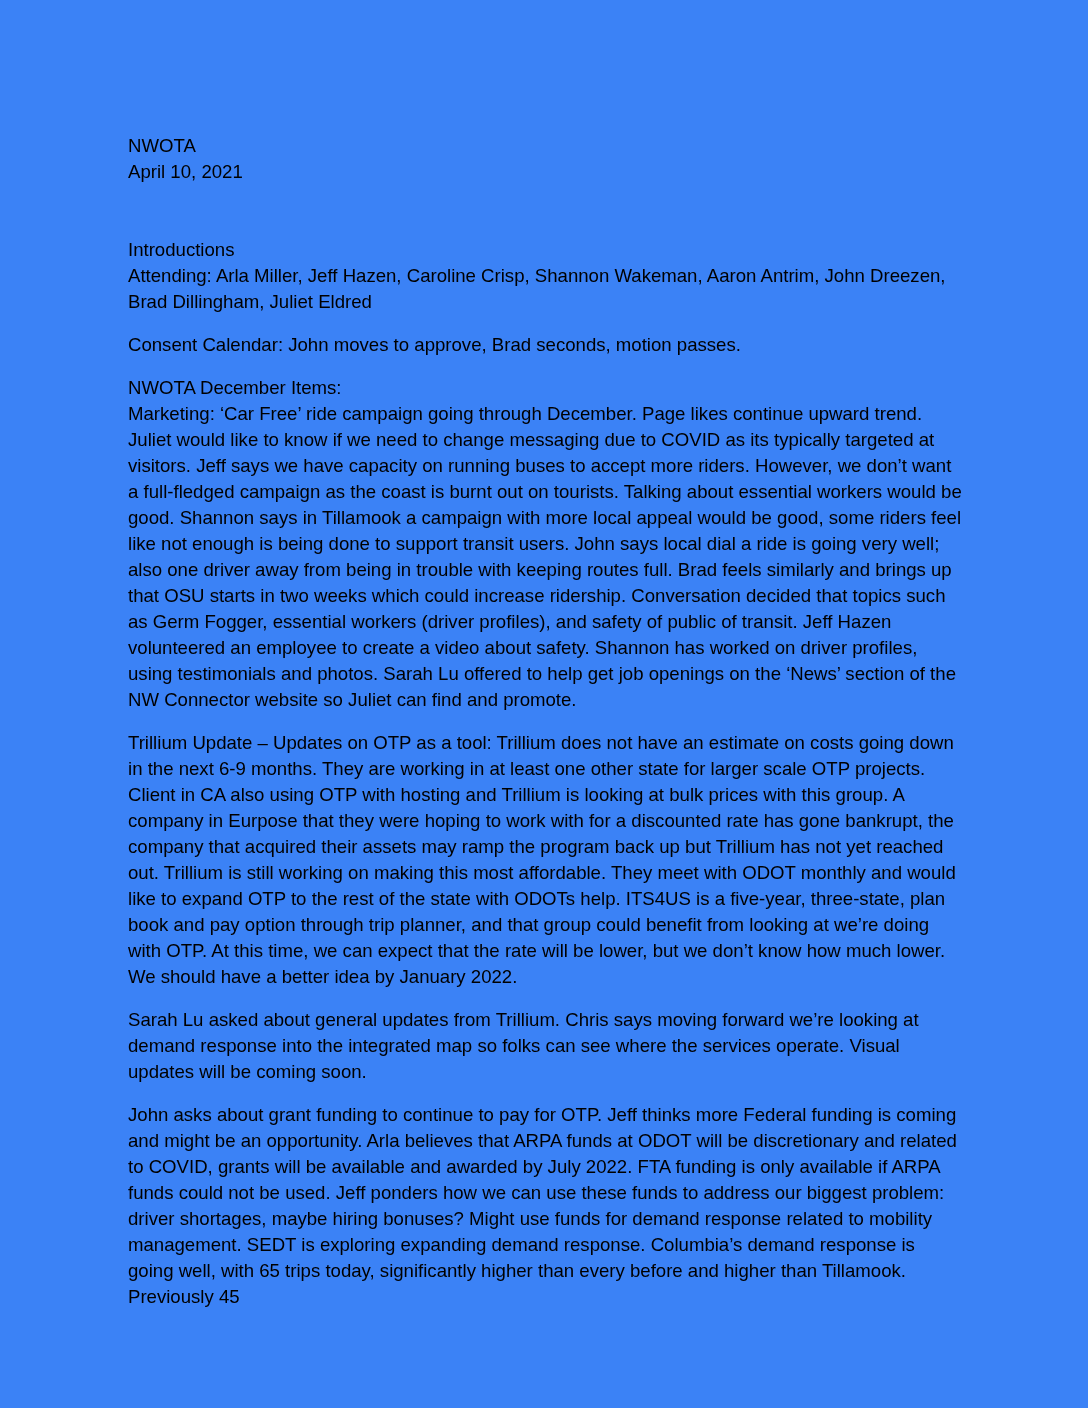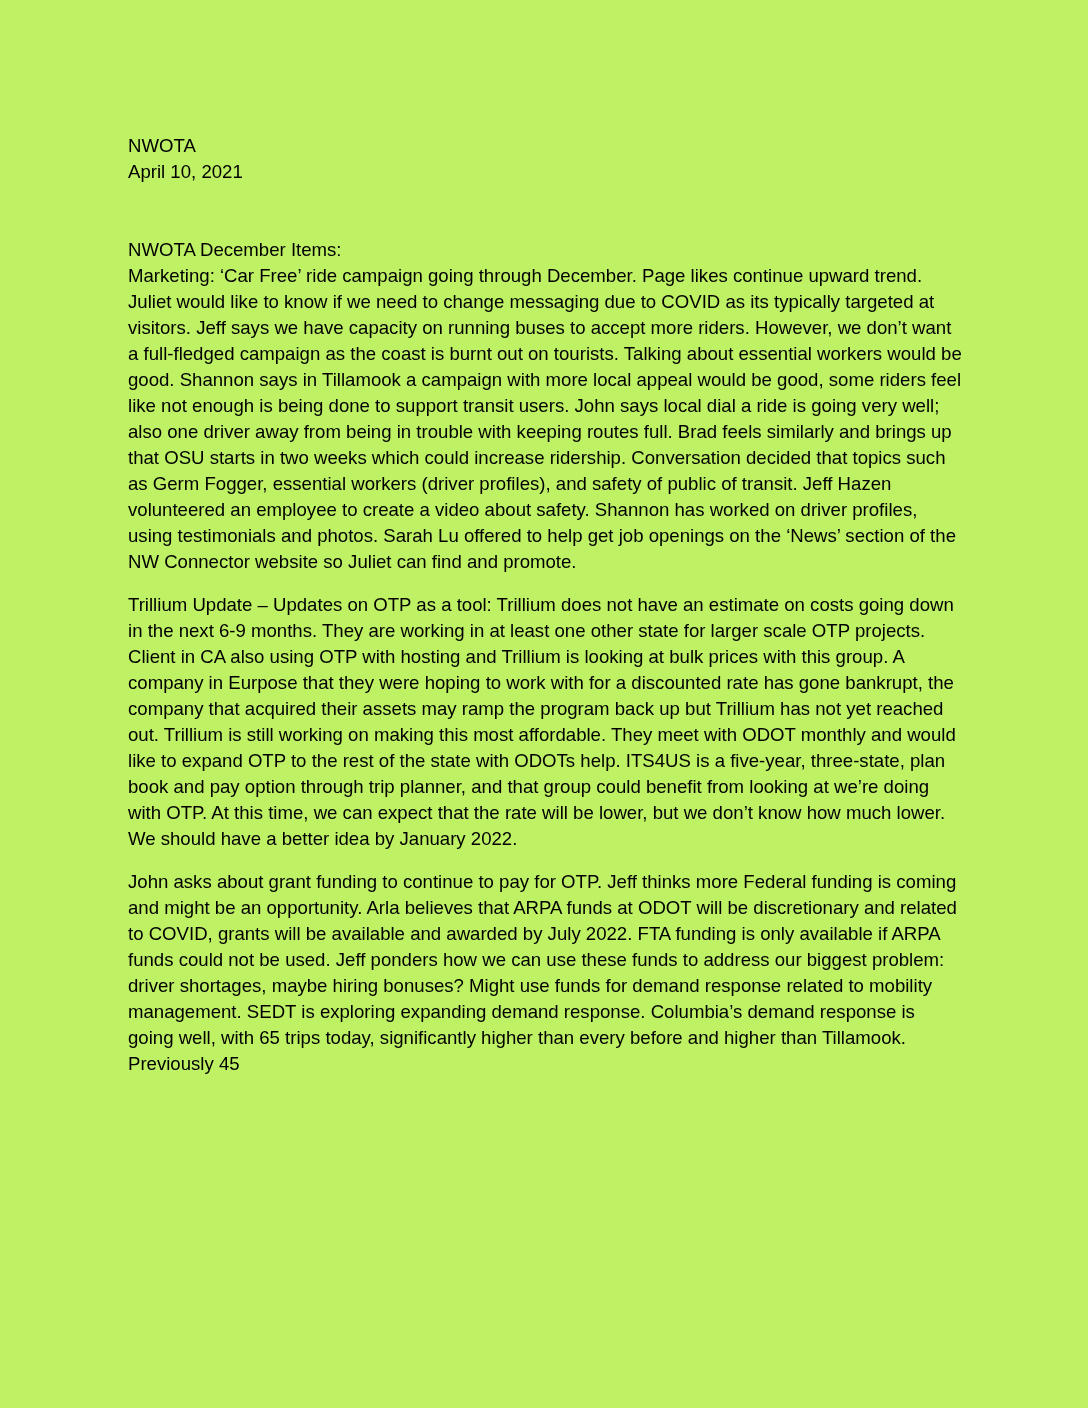--- a/index.html
+++ b/index.html
@@ -4,21 +4,21 @@
 <style>
   html, body {
     margin: 0;
     padding: 0;
     background: #ffffff;
   }
   .page {
     position: relative;
     width: 1088px;
     height: 1408px;
-    background: #bef264;
+    background: #3b82f6;
     box-sizing: border-box;
     padding: 133px 125px 0 128px;
     font-family: "Liberation Sans", sans-serif;
     font-size: 18.6px;
     line-height: 26px;
     color: #000000;
     overflow: hidden;
   }
   .para {
     margin: 0 0 17px 0;
@@ -36,29 +36,39 @@
 
 <div class="page">
 
   <p class="para header-block">
     <span>NWOTA</span><br>
     <span>April 10, 2021</span>
   </p>
 
   <div class="spacer-two-lines"></div>
 
+  <p class="para">
+    <span>Introductions</span><br>
+    <span>Attending: Arla Miller, Jeff Hazen, Caroline Crisp, Shannon Wakeman, Aaron Antrim, John Dreezen, Brad Dillingham, Juliet Eldred</span>
+  </p>
 
+  <p class="para">
+    <span>Consent Calendar: John moves to approve, Brad seconds, motion passes.</span>
+  </p>
 
   <p class="para">
     <span>NWOTA December Items:</span><br>
     <span>Marketing: ‘Car Free’ ride campaign going through December. Page likes continue upward trend. Juliet would like to know if we need to change messaging due to COVID as its typically targeted at visitors. Jeff says we have capacity on running buses to accept more riders. However, we don’t want a full-fledged campaign as the coast is burnt out on tourists. Talking about essential workers would be good. Shannon says in Tillamook a campaign with more local appeal would be good, some riders feel like not enough is being done to support transit users. John says local dial a ride is going very well; also one driver away from being in trouble with keeping routes full. Brad feels similarly and brings up that OSU starts in two weeks which could increase ridership. Conversation decided that topics such as Germ Fogger, essential workers (driver profiles), and safety of public of transit. Jeff Hazen volunteered an employee to create a video about safety. Shannon has worked on driver profiles, using testimonials and photos. Sarah Lu offered to help get job openings on the ‘News’ section of the NW Connector website so Juliet can find and promote.</span>
   </p>
 
   <p class="para">
     <span>Trillium Update – Updates on OTP as a tool: Trillium does not have an estimate on costs going down in the next 6-9 months. They are working in at least one other state for larger scale OTP projects. Client in CA also using OTP with hosting and Trillium is looking at bulk prices with this group. A company in Eurpose that they were hoping to work with for a discounted rate has gone bankrupt, the company that acquired their assets may ramp the program back up but Trillium has not yet reached out. Trillium is still working on making this most affordable. They meet with ODOT monthly and would like to expand OTP to the rest of the state with ODOTs help. ITS4US is a five-year, three-state, plan book and pay option through trip planner, and that group could benefit from looking at we’re doing with OTP. At this time, we can expect that the rate will be lower, but we don’t know how much lower. We should have a better idea by January 2022.</span>
   </p>
 
+  <p class="para">
+    <span>Sarah Lu asked about general updates from Trillium. Chris says moving forward we’re looking at demand response into the integrated map so folks can see where the services operate. Visual updates will be coming soon.</span>
+  </p>
 
   <p class="para">
     <span>John asks about grant funding to continue to pay for OTP. Jeff thinks more Federal funding is coming and might be an opportunity. Arla believes that ARPA funds at ODOT will be discretionary and related to COVID, grants will be available and awarded by July 2022. FTA funding is only available if ARPA funds could not be used. Jeff ponders how we can use these funds to address our biggest problem: driver shortages, maybe hiring bonuses? Might use funds for demand response related to mobility management. SEDT is exploring expanding demand response. Columbia’s demand response is going well, with 65 trips today, significantly higher than every before and higher than Tillamook. Previously 45</span>
   </p>
 
 </div>
 
 </body></html>

